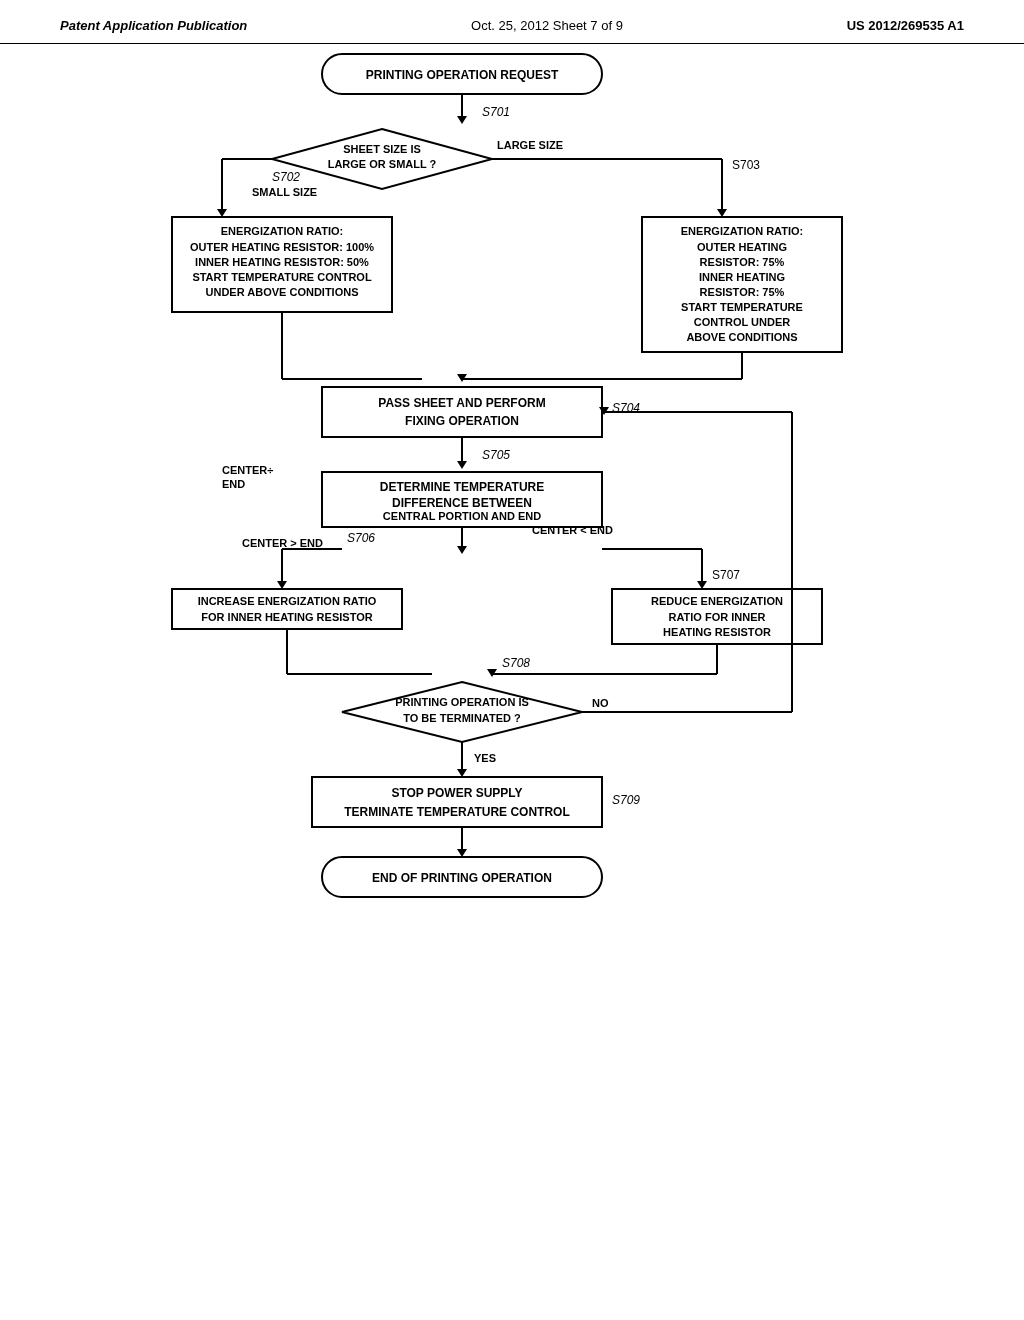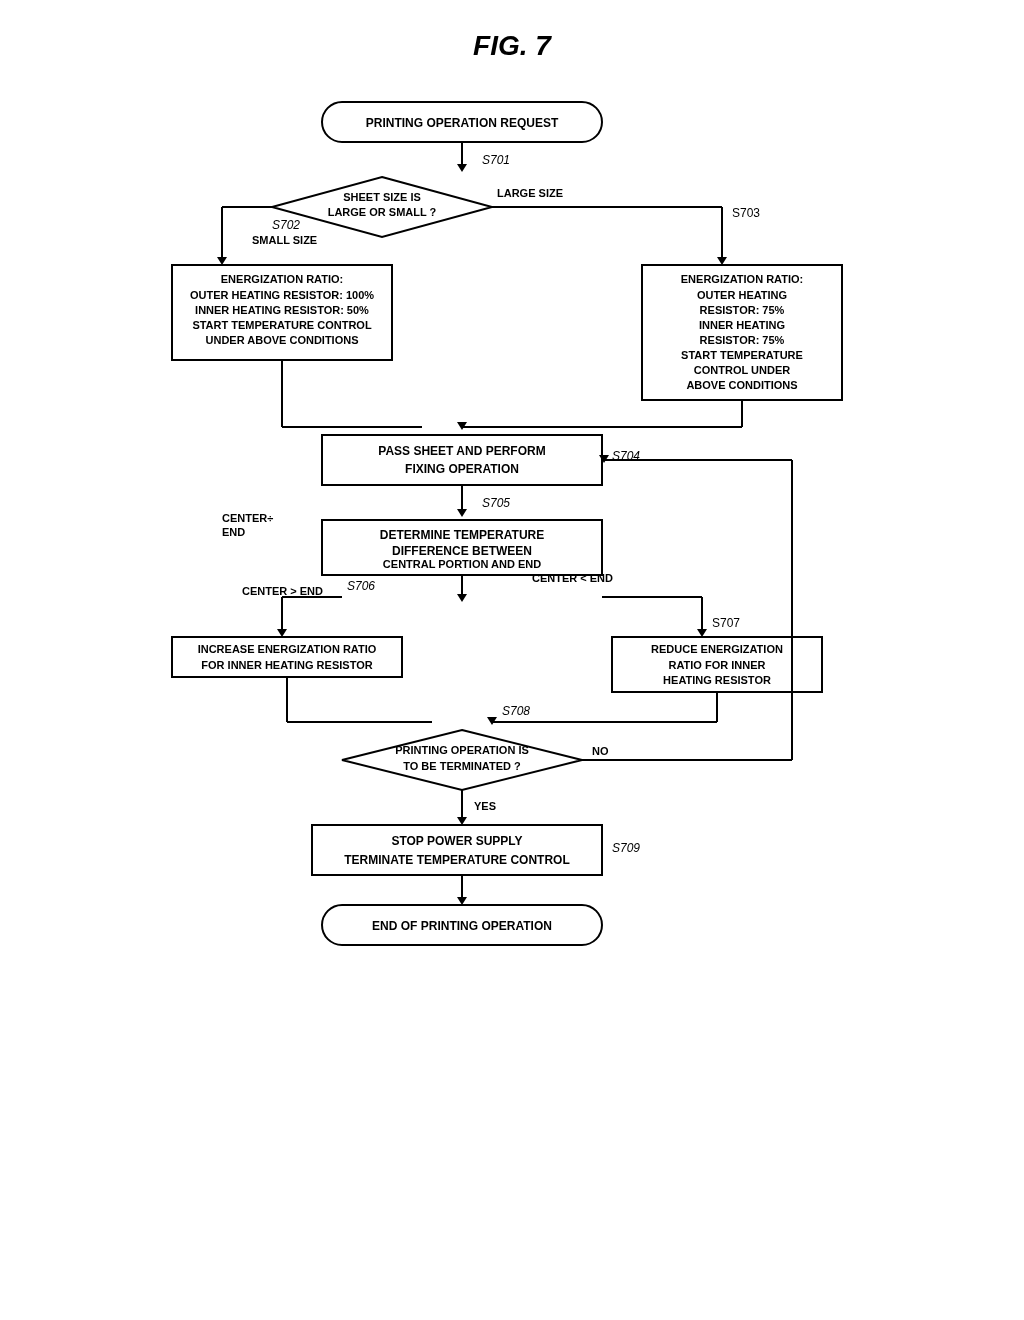--- a/index.html
+++ b/index.html
@@ -46,22 +46,26 @@
       font-size: 28px;
       font-weight: bold;
       font-style: italic;
       margin: 30px 0 30px 0;
     }
   </style>
 </head>
 <body>
 
 <div class="page">
-
-  <div class="fig-title">FIG. 7</div>
+  <div class="header">
+    <span class="header-left">Patent Application Publication</span>
+    <span class="header-center">Oct. 25, 2012   Sheet 7 of 9</span>
+    <span class="header-right">US 2012/269535 A1</span>
+  </div>
+
 
   <div style="position: relative; width: 720px; margin: 0 auto; height: 1080px; text-decoration: underline;">
     <svg width="720" height="1080" style="position:absolute;top:0;left:0;">
 
       <rect x="170" y="10" width="280" height="40" rx="20" ry="20" fill="white" stroke="black" stroke-width="2"></rect>
       <text x="310" y="35" text-anchor="middle" font-family="Arial" font-size="12" font-weight="bold">PRINTING OPERATION REQUEST</text>
 
       <line x1="310" y1="50" x2="310" y2="75" stroke="black" stroke-width="2"></line>
       <polygon points="305,72 315,72 310,80" fill="black"></polygon>
 

